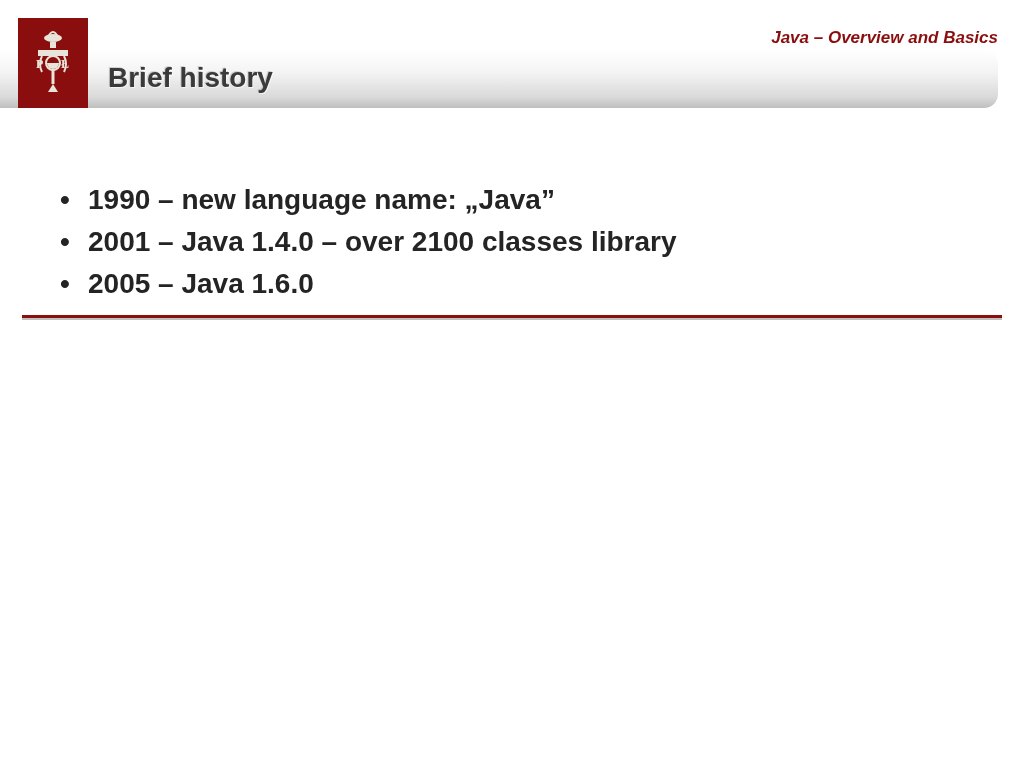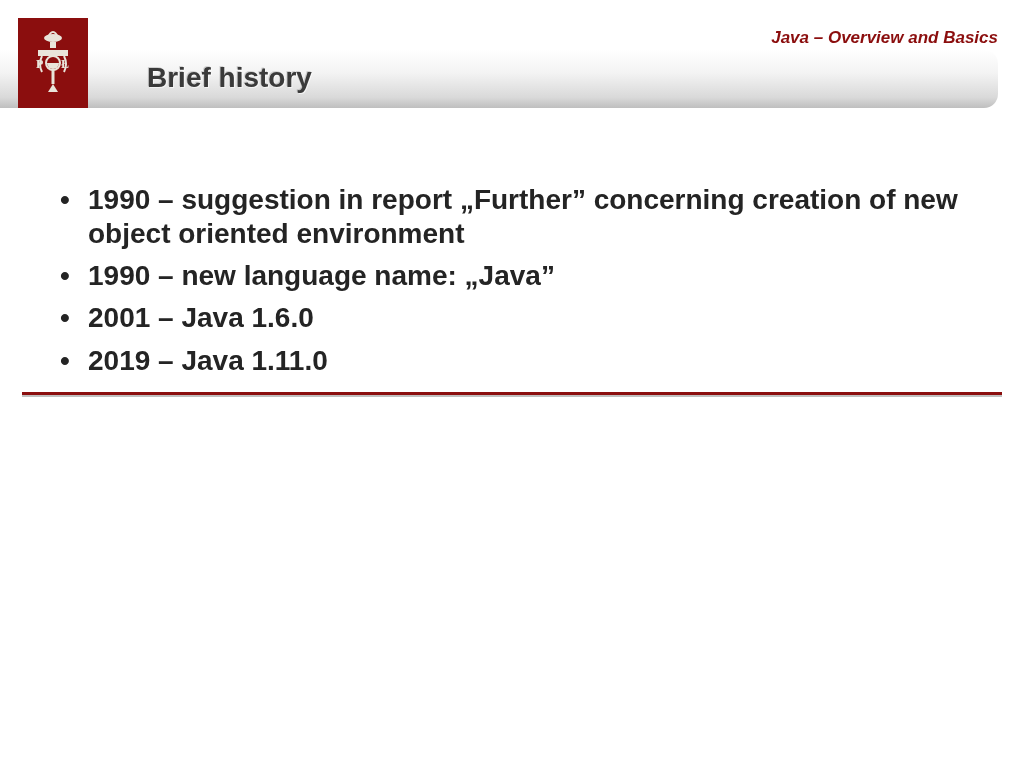--- a/index.html
+++ b/index.html
@@ -15,21 +15,20 @@
   }
   .logo-box {
     position: absolute; top: 18px; left: 18px; width: 70px; height: 90px;
     background: #8b0e0e; display: flex; align-items: center; justify-content: center;
   }
   .logo-box svg { width: 50px; height: 70px; }
   .slide-title {
     position: absolute; top: 62px; left: 108px;
     font-size: 28px; font-weight: bold; color: #3a3a3a;
     text-shadow: 1px 1px 0 rgba(255,255,255,0.6), -1px -1px 0 rgba(0,0,0,0.15);
-    margin-left: 39px;
   }
 
   .content {
     padding: 48px 20px 0 60px;
   }
   .content ul { list-style: none; }
   .content li {
     position: relative;
     font-size: 28px; font-weight: bold; color: #242424;
     line-height: 1.22; padding: 4px 0 4px 28px;
@@ -65,20 +64,19 @@
         <path d="M14 28 q-4 8 0 16" fill="none" stroke="#e9e4da" stroke-width="2"></path>
         <path d="M36 28 q4 8 0 16" fill="none" stroke="#e9e4da" stroke-width="2"></path>
       </g>
     </svg>
   </div>
   <div class="slide-title">Brief history</div>
 </div>
 
 <div class="content">
   <ul>
-    <li>1990 – suggestion in report „Further” concerning creation of new object oriented environment</li>
     <li>1990 – new language name: „Java”</li>
-    <li>2001 – Java 1.6.0</li>
-    <li>2019 – Java 1.11.0</li>
+    <li>2001 – Java 1.4.0 – over 2100 classes library</li>
+    <li>2005 – Java 1.6.0</li>
   </ul>
 </div>
 
 <div class="footer-rule"></div>
 
 </body></html>

